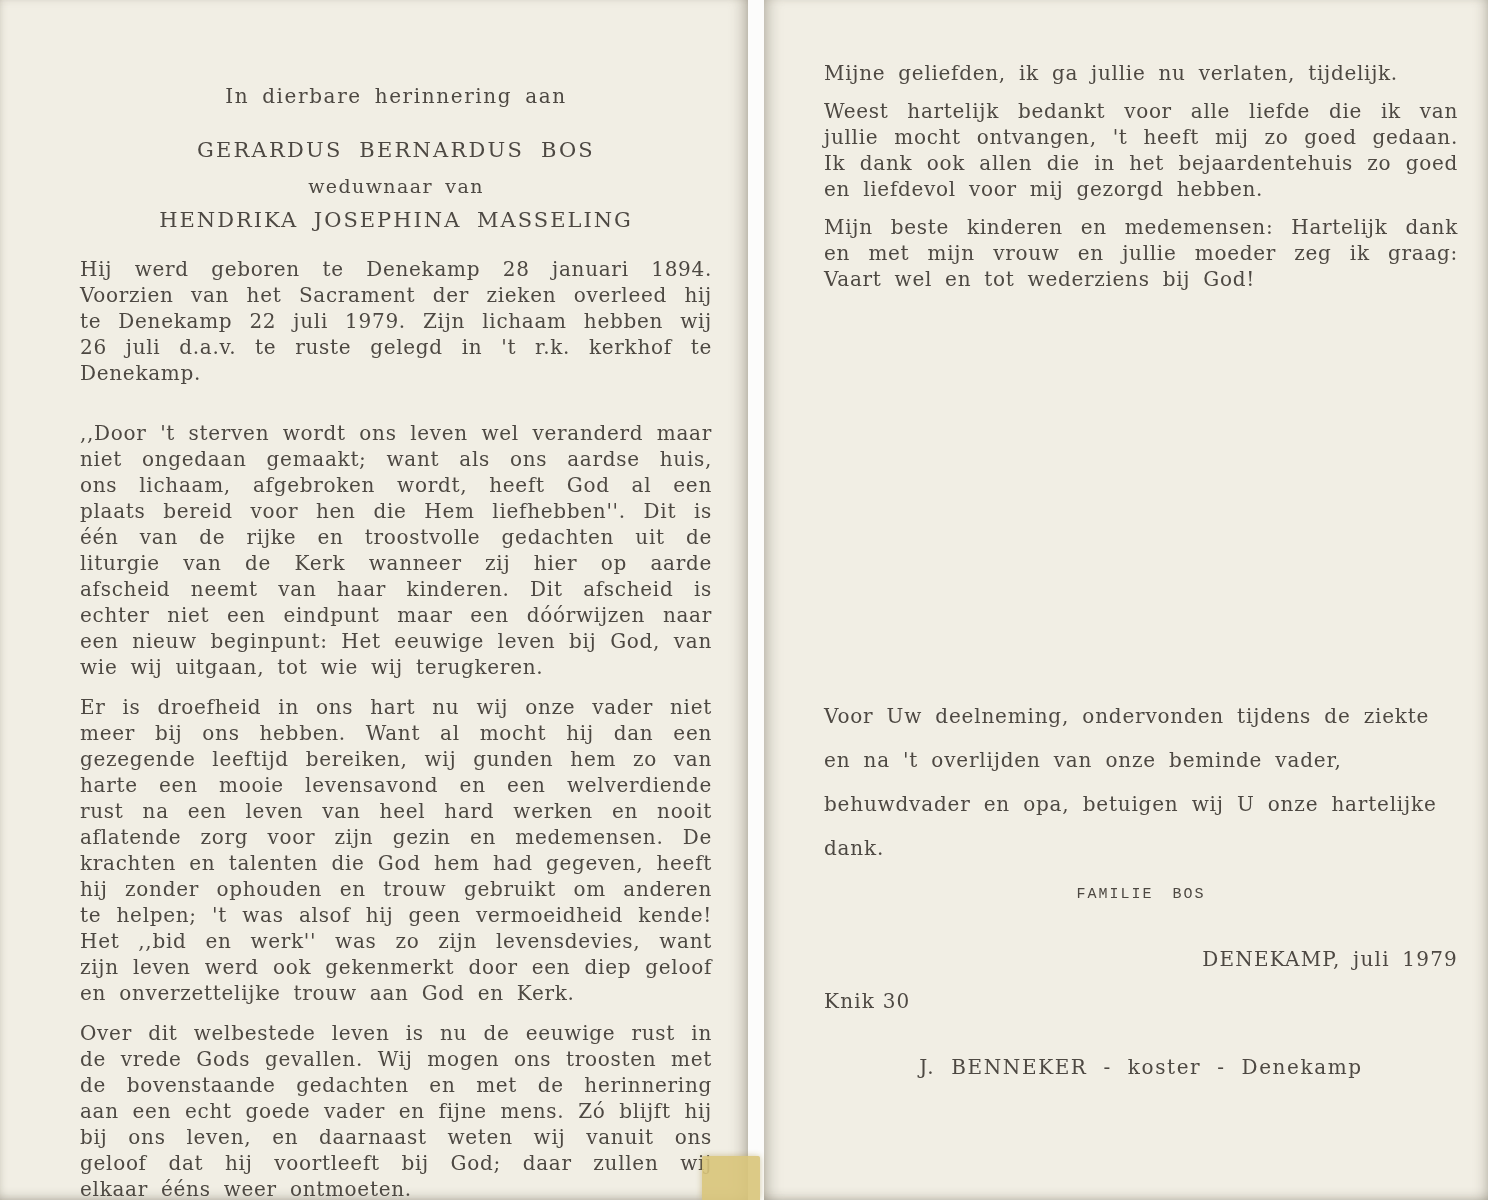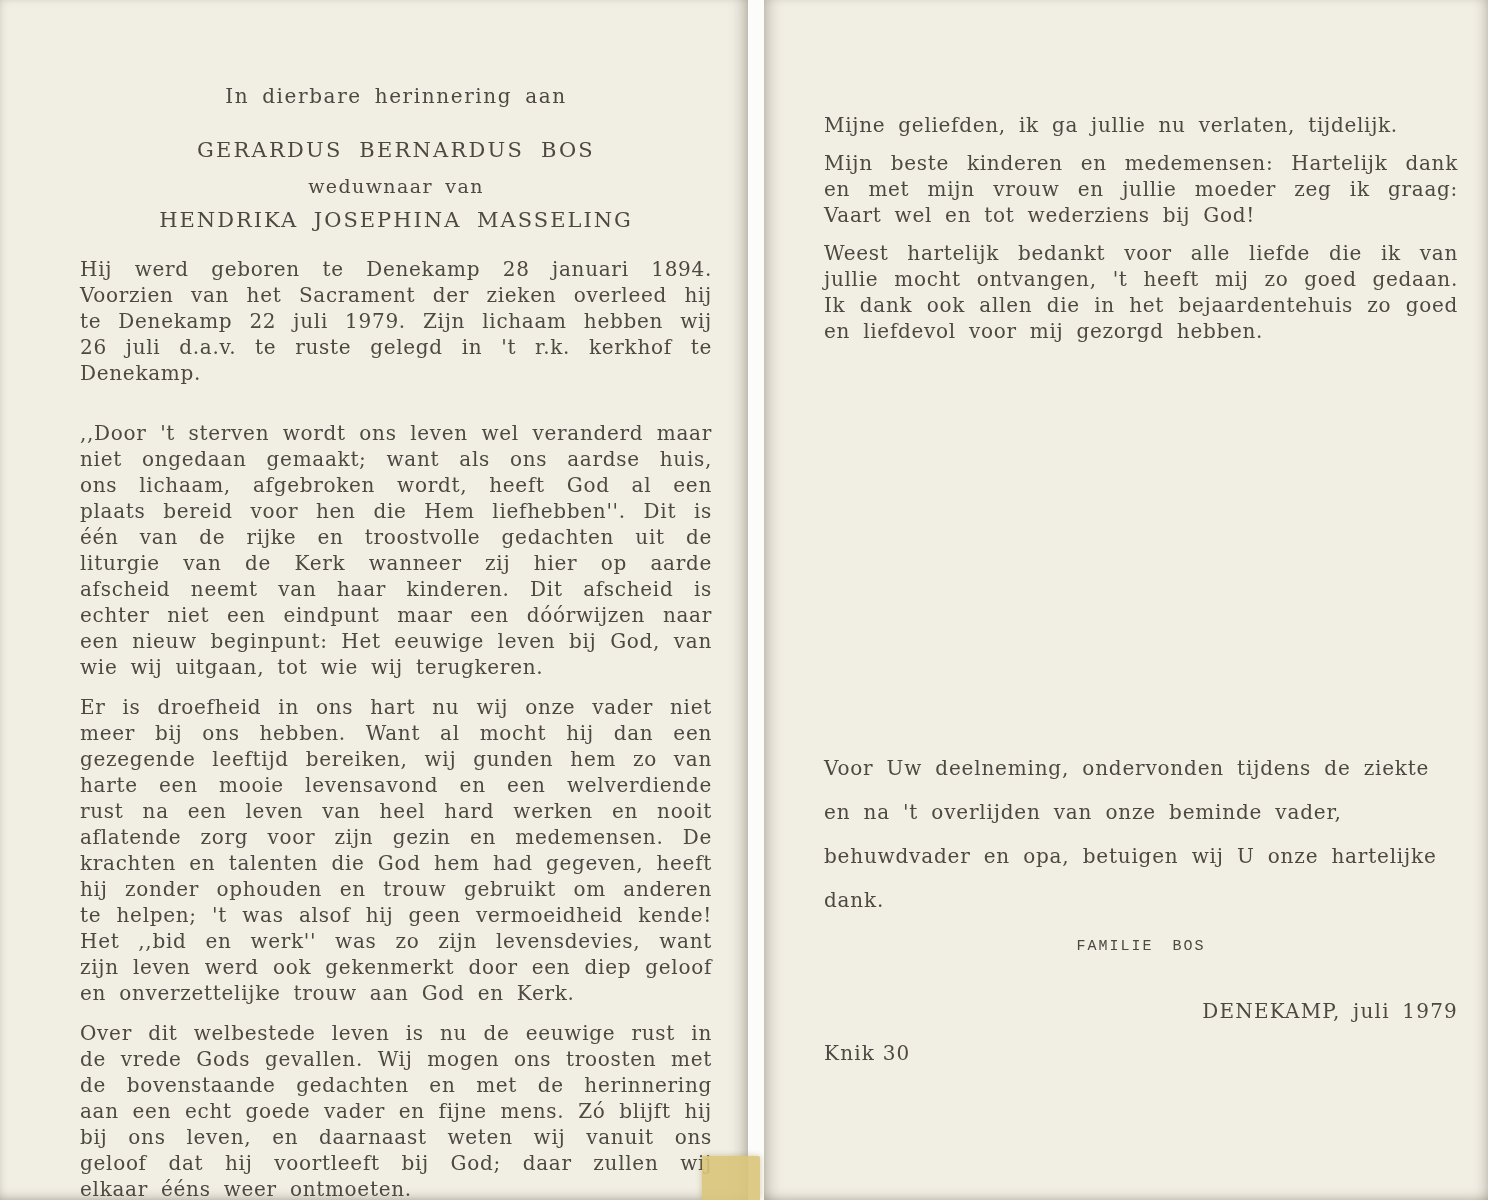--- a/index.html
+++ b/index.html
@@ -32,21 +32,21 @@
                 inset 0 -10px 12px -9px rgba(70,62,45,0.30);
   }
   .page.right {
     left: 764px;
     width: 724px;
     box-shadow: inset 12px 0 16px -10px rgba(70,62,45,0.40),
                 inset -10px 0 14px -9px rgba(70,62,45,0.35),
                 inset 0 -10px 12px -9px rgba(70,62,45,0.25);
   }
   .inner-left  { padding: 84px 36px 0 80px; }
-  .inner-right { padding: 112px 30px 0 60px; }
+  .inner-right { padding: 60px 30px 0 60px; }
 
   .hdr { text-align: center; }
   .hdr-intro {
     font-size: 20px;
     letter-spacing: 1.6px;
     word-spacing: 5px;
     margin: 0 0 30px 0;
   }
   .hdr-name {
     font-size: 21px;
@@ -147,25 +147,26 @@
       <p class="body first-left">Hij werd geboren te Denekamp 28 januari 1894. Voorzien van het Sacrament der zieken overleed hij te Denekamp 22 juli 1979. Zijn lichaam hebben wij 26 juli d.a.v. te ruste gelegd in 't r.k. kerkhof te Denekamp.</p>
       <p class="body gap-b">,,Door 't sterven wordt ons leven wel veranderd maar niet ongedaan gemaakt; want als ons aardse huis, ons lichaam, afgebroken wordt, heeft God al een plaats bereid voor hen die Hem liefhebben''. Dit is één van de rijke en troostvolle gedachten uit de liturgie van de Kerk wanneer zij hier op aarde afscheid neemt van haar kinderen. Dit afscheid is echter niet een eindpunt maar een dóórwijzen naar een nieuw beginpunt: Het eeuwige leven bij God, van wie wij uitgaan, tot wie wij terugkeren.</p>
       <p class="body gap-b">Er is droefheid in ons hart nu wij onze vader niet meer bij ons hebben. Want al mocht hij dan een gezegende leeftijd bereiken, wij gunden hem zo van harte een mooie levensavond en een welverdiende rust na een leven van heel hard werken en nooit aflatende zorg voor zijn gezin en medemensen. De krachten en talenten die God hem had gegeven, heeft hij zonder ophouden en trouw gebruikt om anderen te helpen; 't was alsof hij geen vermoeidheid kende! Het ,,bid en werk'' was zo zijn levensdevies, want zijn leven werd ook gekenmerkt door een diep geloof en onverzettelijke trouw aan God en Kerk.</p>
       <p class="body last">Over dit welbestede leven is nu de eeuwige rust in de vrede Gods gevallen. Wij mogen ons troosten met de bovenstaande gedachten en met de herinnering aan een echt goede vader en fijne mens. Zó blijft hij bij ons leven, en daarnaast weten wij vanuit ons geloof dat hij voortleeft bij God; daar zullen wij elkaar ééns weer ontmoeten.</p>
     </div>
   </div>
 
   <div class="page right">
     <div class="inner-right">
       <p class="body">Mijne geliefden, ik ga jullie nu verlaten, tijdelijk.</p>
+      <p class="body">Weest hartelijk bedankt voor alle liefde die ik van jullie mocht ontvangen, 't heeft mij zo goed gedaan. Ik dank ook allen die in het bejaardentehuis zo goed en liefdevol voor mij gezorgd hebben.</p>
       <p class="body">Mijn beste kinderen en medemensen: Hartelijk dank en met mijn vrouw en jullie moeder zeg ik graag: Vaart wel en tot wederziens bij God!</p>
-      <p class="body">Weest hartelijk bedankt voor alle liefde die ik van jullie mocht ontvangen, 't heeft mij zo goed gedaan. Ik dank ook allen die in het bejaardentehuis zo goed en liefdevol voor mij gezorgd hebben.</p>
 
       <p class="thanks">Voor Uw deelneming, ondervonden tijdens de ziekte en na 't overlijden van onze beminde vader, behuwdvader en opa, betuigen wij U onze hartelijke dank.</p>
       <div class="signature">FAMILIE BOS</div>
       <div class="place-date">DENEKAMP, juli 1979</div>
       <div class="address">Knik 30</div>
+      <div class="printer">J. BENNEKER - koster - Denekamp</div>
     </div>
   </div>
 
   <div class="tape"></div>
 
 </div>
 
 </body></html>

